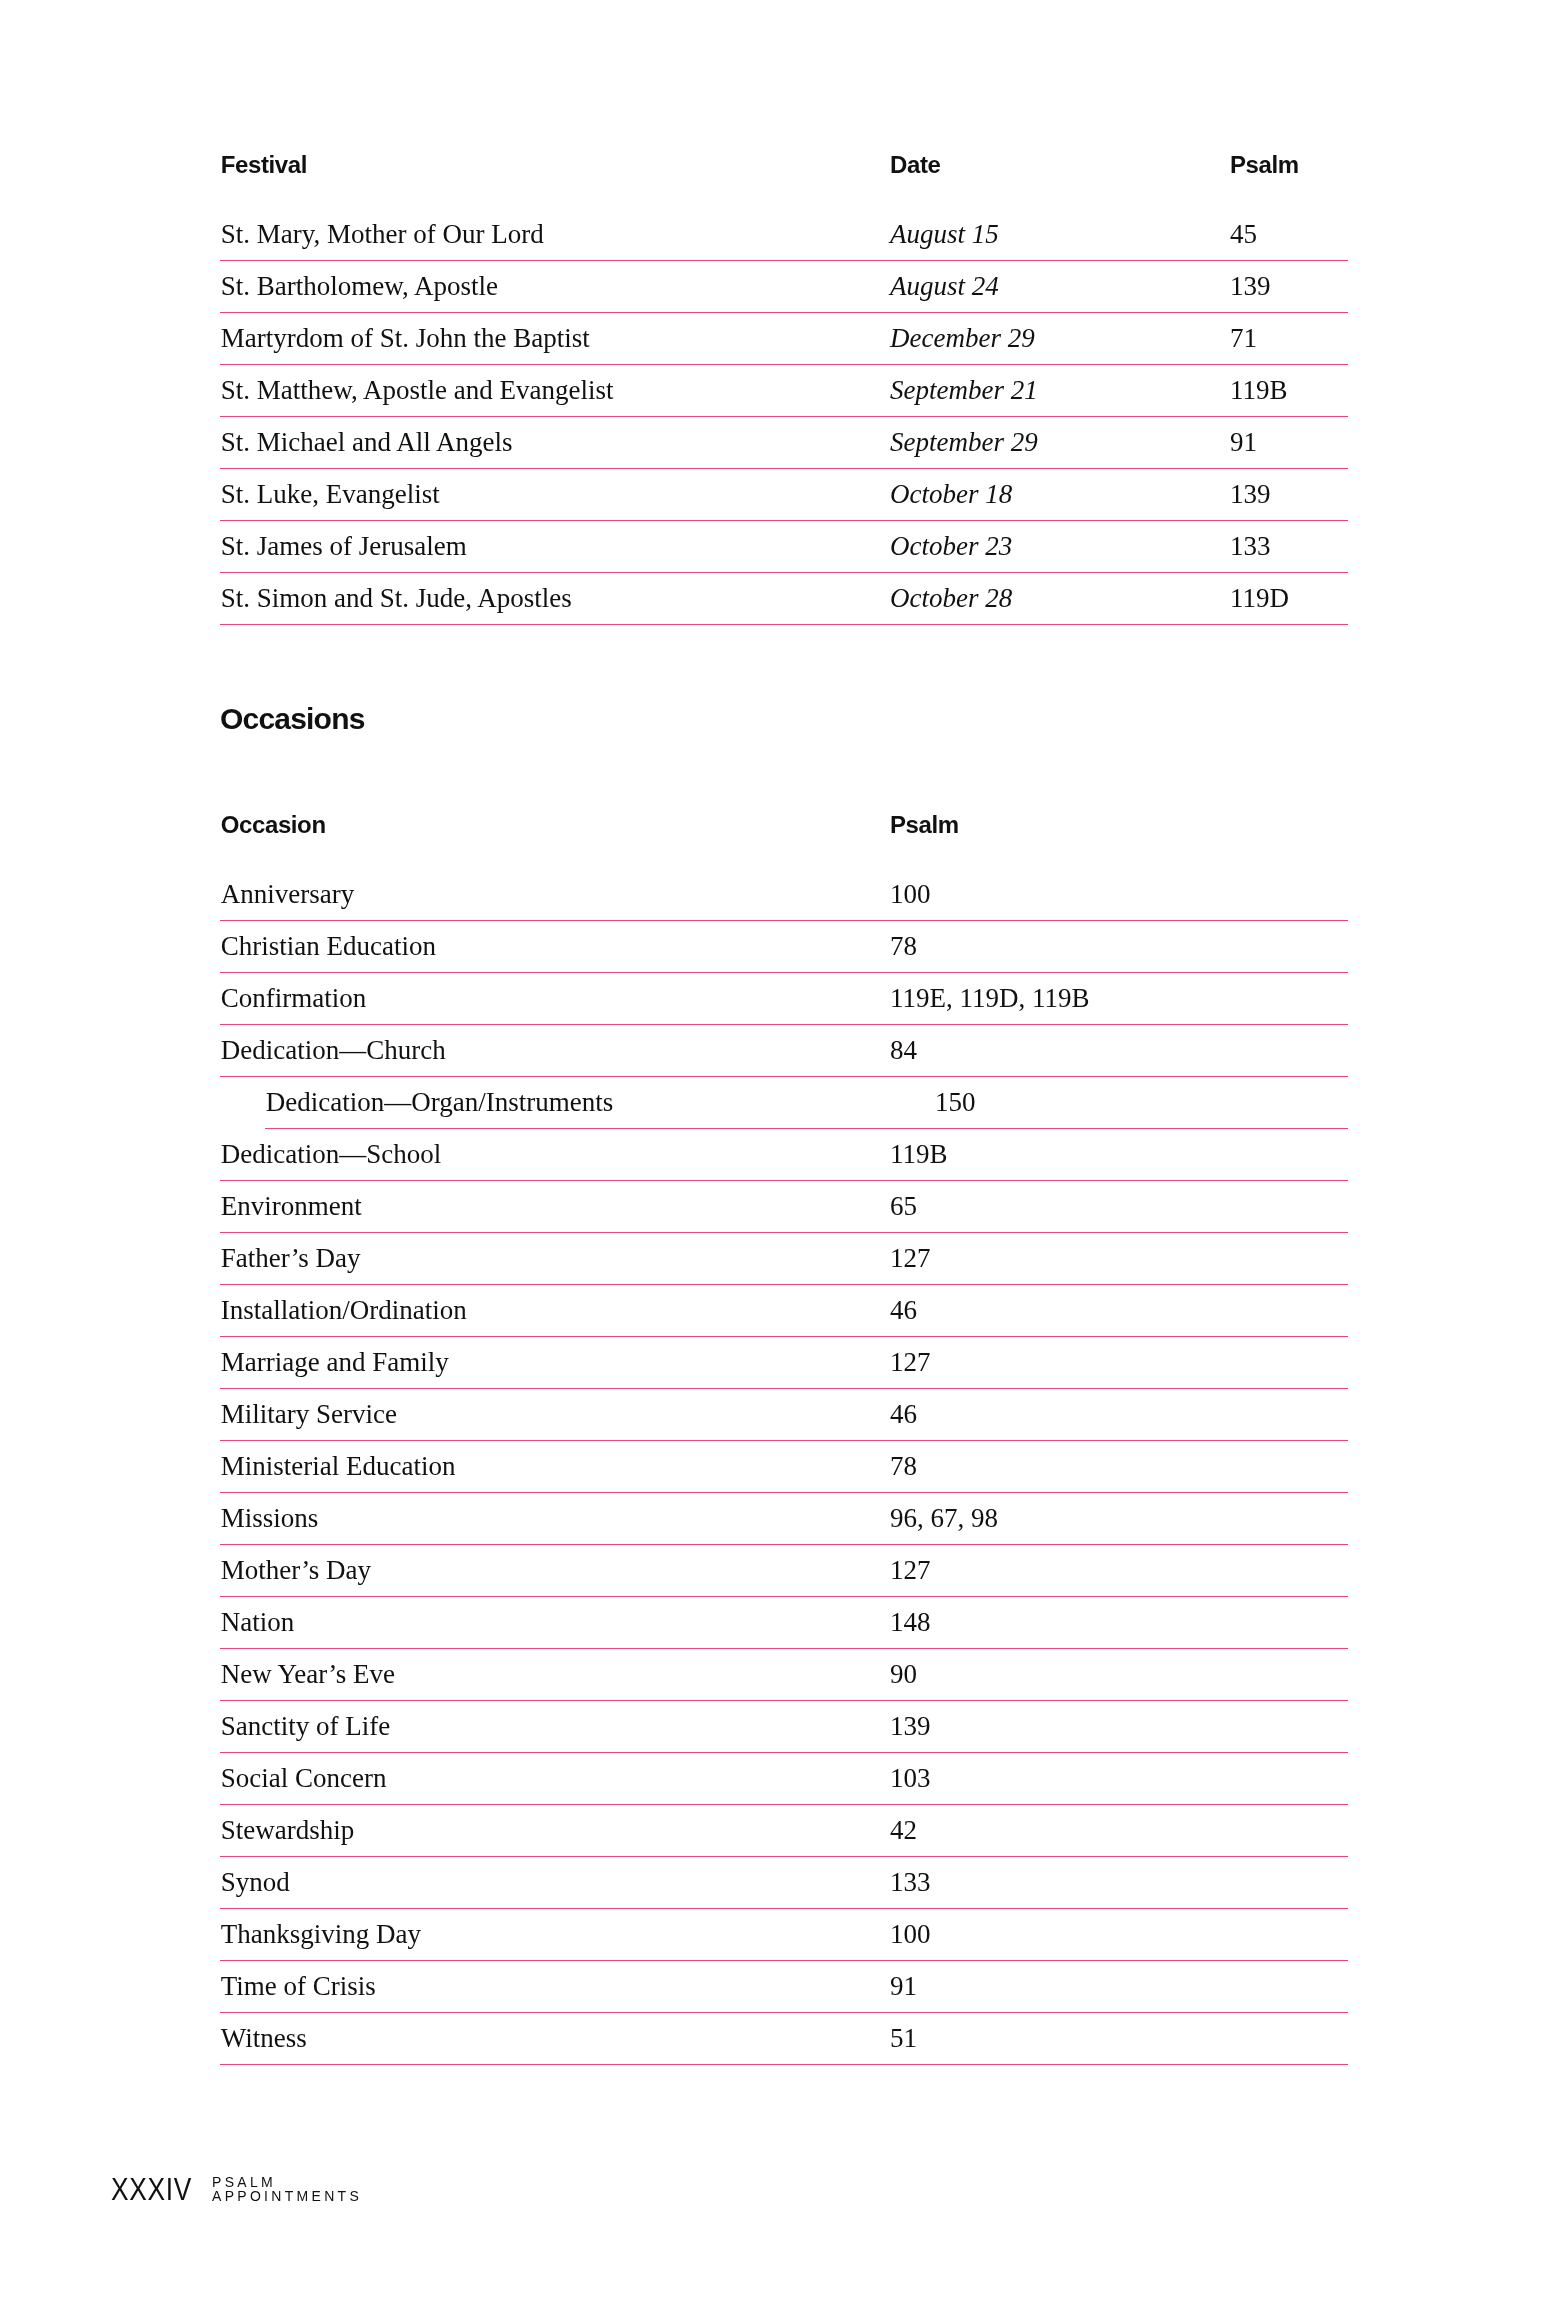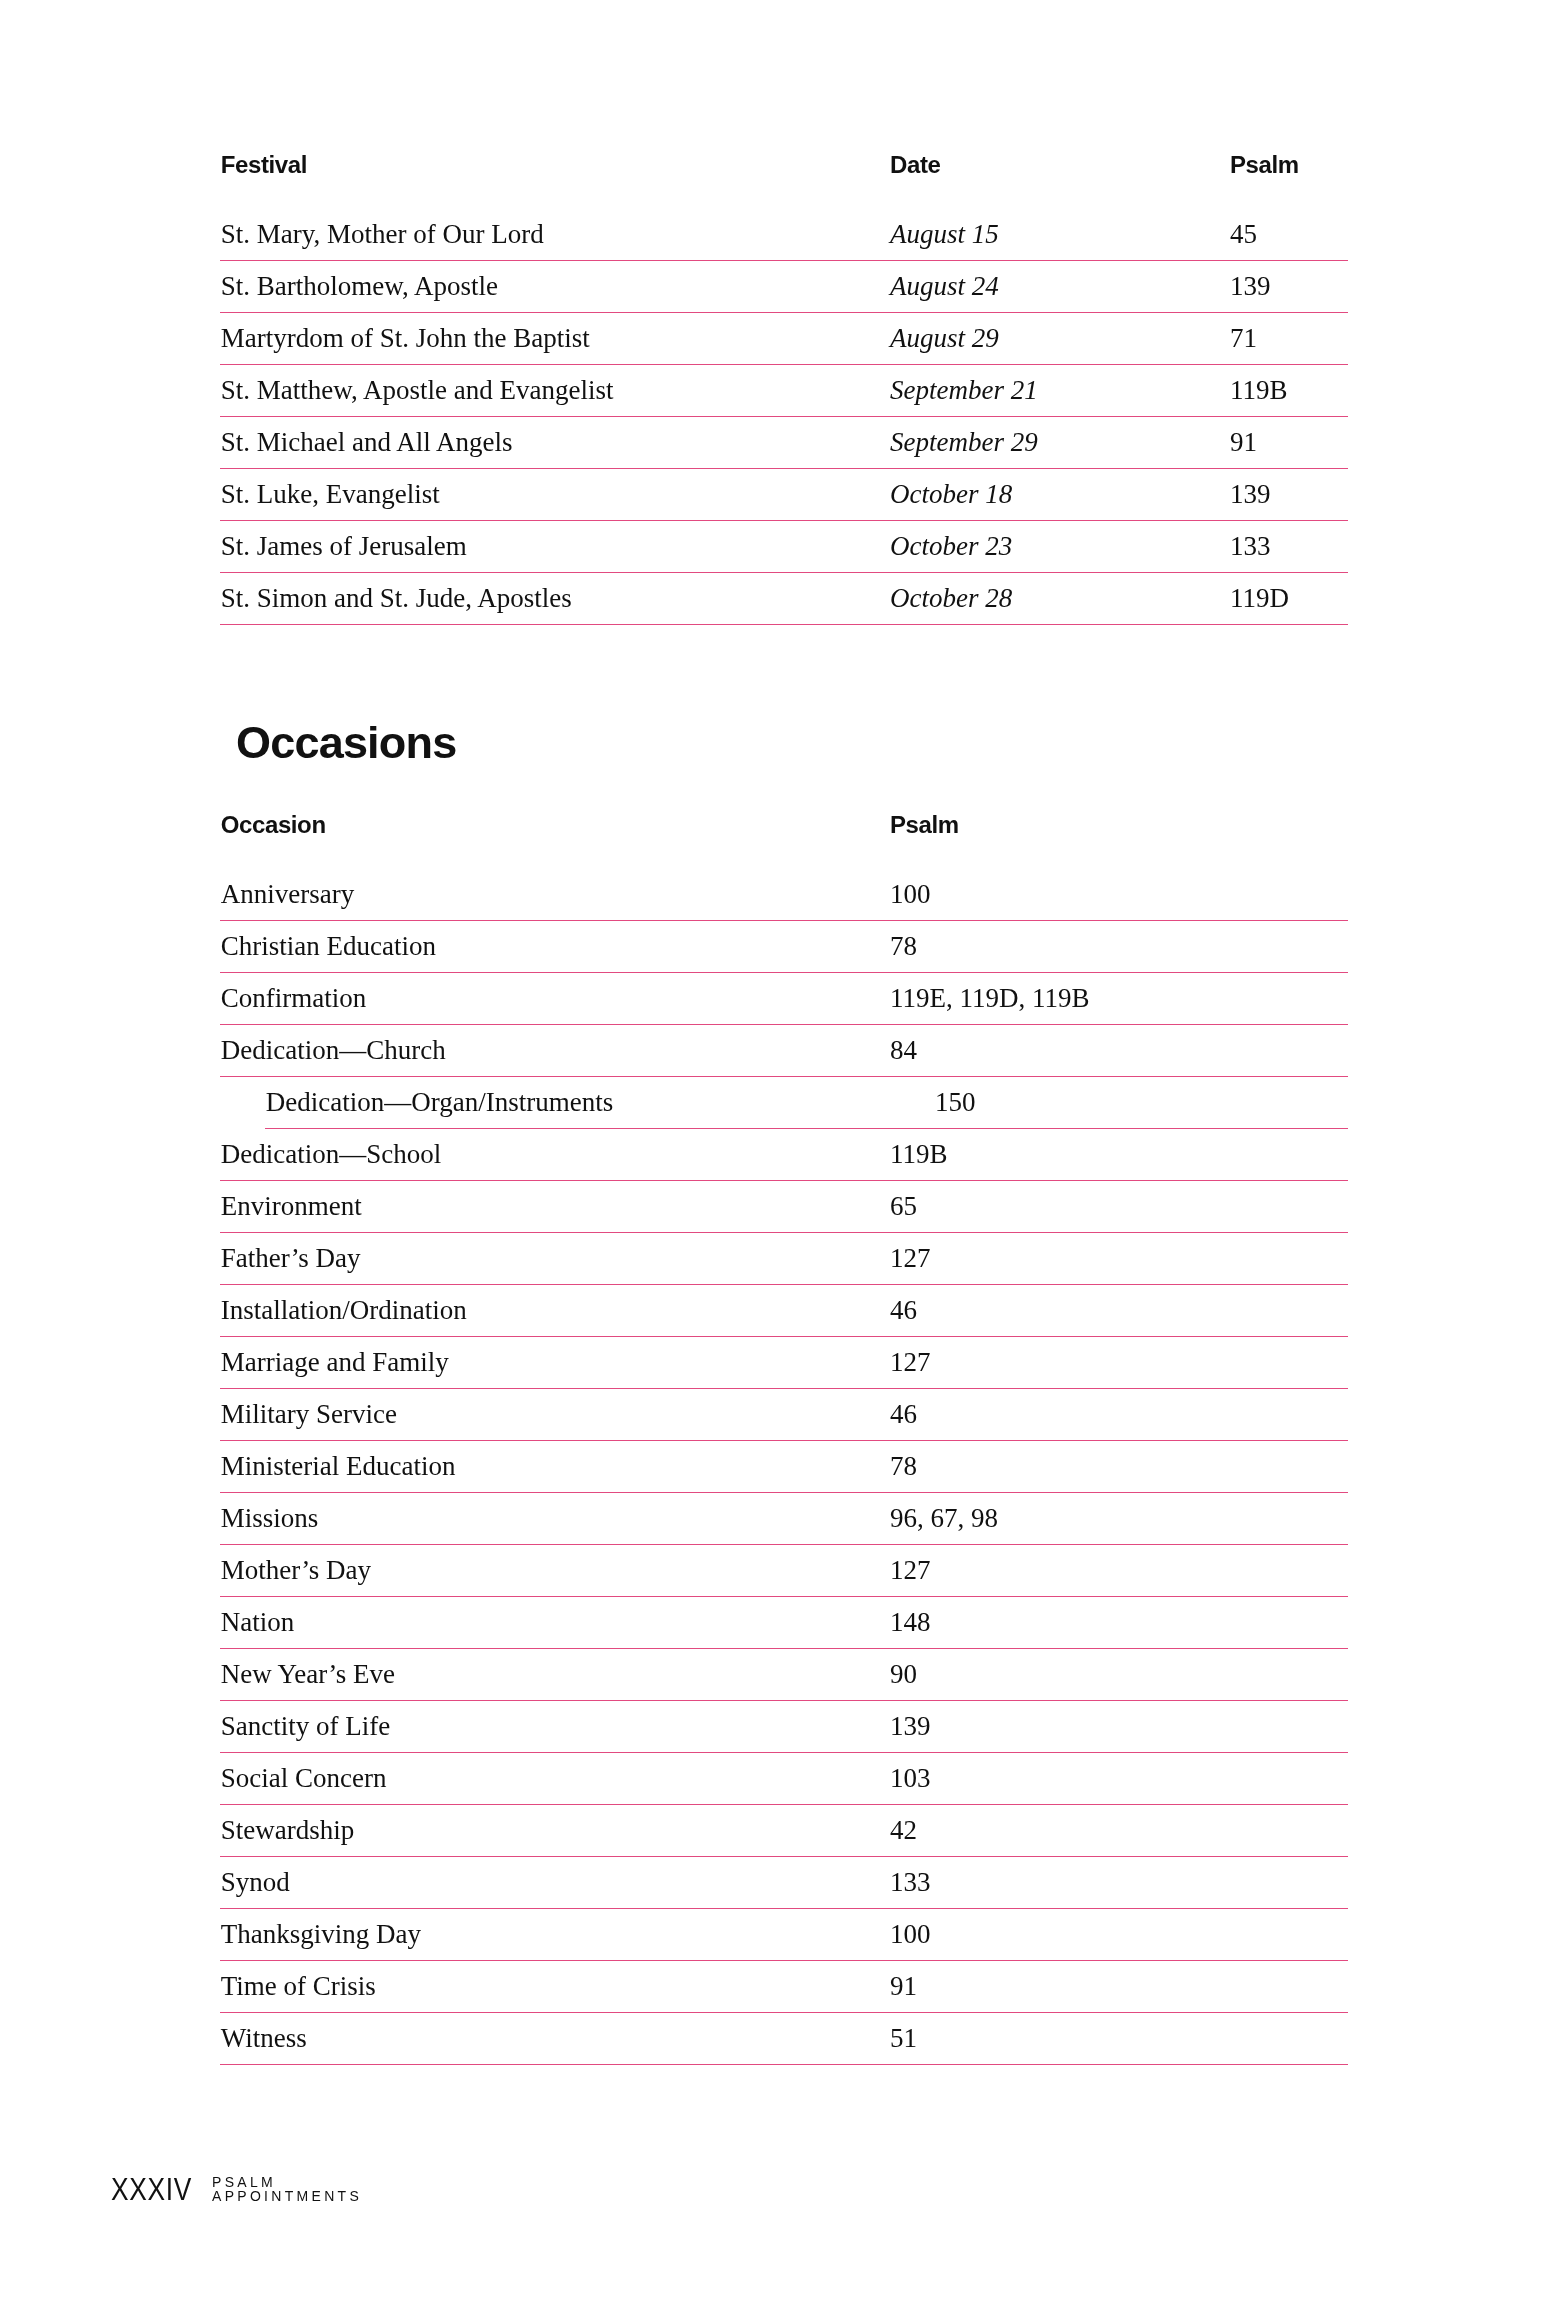--- a/index.html
+++ b/index.html
@@ -6,21 +6,21 @@
   body { width:1567px; height:2319px; position:relative; overflow:hidden; color:#111111; }
   .tbl { position:absolute; left:220px; width:1128px; }
   .thead { position:relative; height:59px; }
   .thead .cell { position:absolute; bottom:32px; font-family:"Liberation Sans", sans-serif; font-weight:bold; font-size:24px; letter-spacing:-0.4px; line-height:1; }
   .row { position:relative; height:51px; border-bottom:1.7px solid #e24a80; }
   .row .cell { position:absolute; bottom:12.5px; font-family:"Liberation Serif", serif; font-size:27px; line-height:1; white-space:nowrap; }
   .row .cell.date { font-style:italic; }
   .c1 { left:0.8px; }
   .c2 { left:670px; }
   .c3 { left:1010px; }
-  .h2 { position:absolute; left:220px; top:704px; font-family:"Liberation Sans", sans-serif; font-weight:bold; font-size:45px; letter-spacing:-0.8px; line-height:1; margin:16px; }
+  .h2 { position:absolute; left:220px; top:704px; font-family:"Liberation Sans", sans-serif; font-weight:bold; font-size:30px; letter-spacing:-0.8px; line-height:1; margin:0; }
   .footer { position:absolute; left:111px; top:2172px; height:33px; }
   .folio { position:absolute; left:0; bottom:0; font-family:"Liberation Sans", sans-serif; font-size:31px; line-height:1; letter-spacing:0.8px; transform:scaleX(0.85); transform-origin:left bottom; }
   .running { position:absolute; left:101px; bottom:1.7px; font-family:Liberation Sans, sans-serif; font-size:14px; line-height:1; letter-spacing:3.3px; }
 </style>
 </head>
 <body>
 
 <div class="tbl" style="top:150px;">
   <div class="thead">
     <span class="cell c1">Festival</span>
@@ -33,21 +33,21 @@
         <span class="cell c2 date">August 15</span>
         <span class="cell c3">45</span>
       </div>
       <div class="row" style="border-bottom-color: rgb(226, 74, 128);">
         <span class="cell c1">St. Bartholomew, Apostle</span>
         <span class="cell c2 date">August 24</span>
         <span class="cell c3">139</span>
       </div>
       <div class="row" style="border-bottom-color: rgb(226, 74, 128);">
         <span class="cell c1">Martyrdom of St. John the Baptist</span>
-        <span class="cell c2 date">August 29</span>
+        <span class="cell c2 date">December 29</span>
         <span class="cell c3">71</span>
       </div>
       <div class="row" style="border-bottom-color: rgb(226, 74, 128);">
         <span class="cell c1">St. Matthew, Apostle and Evangelist</span>
         <span class="cell c2 date">September 21</span>
         <span class="cell c3">119B</span>
       </div>
       <div class="row" style="border-bottom-color: rgb(226, 74, 128);">
         <span class="cell c1">St. Michael and All Angels</span>
         <span class="cell c2 date">September 29</span>

